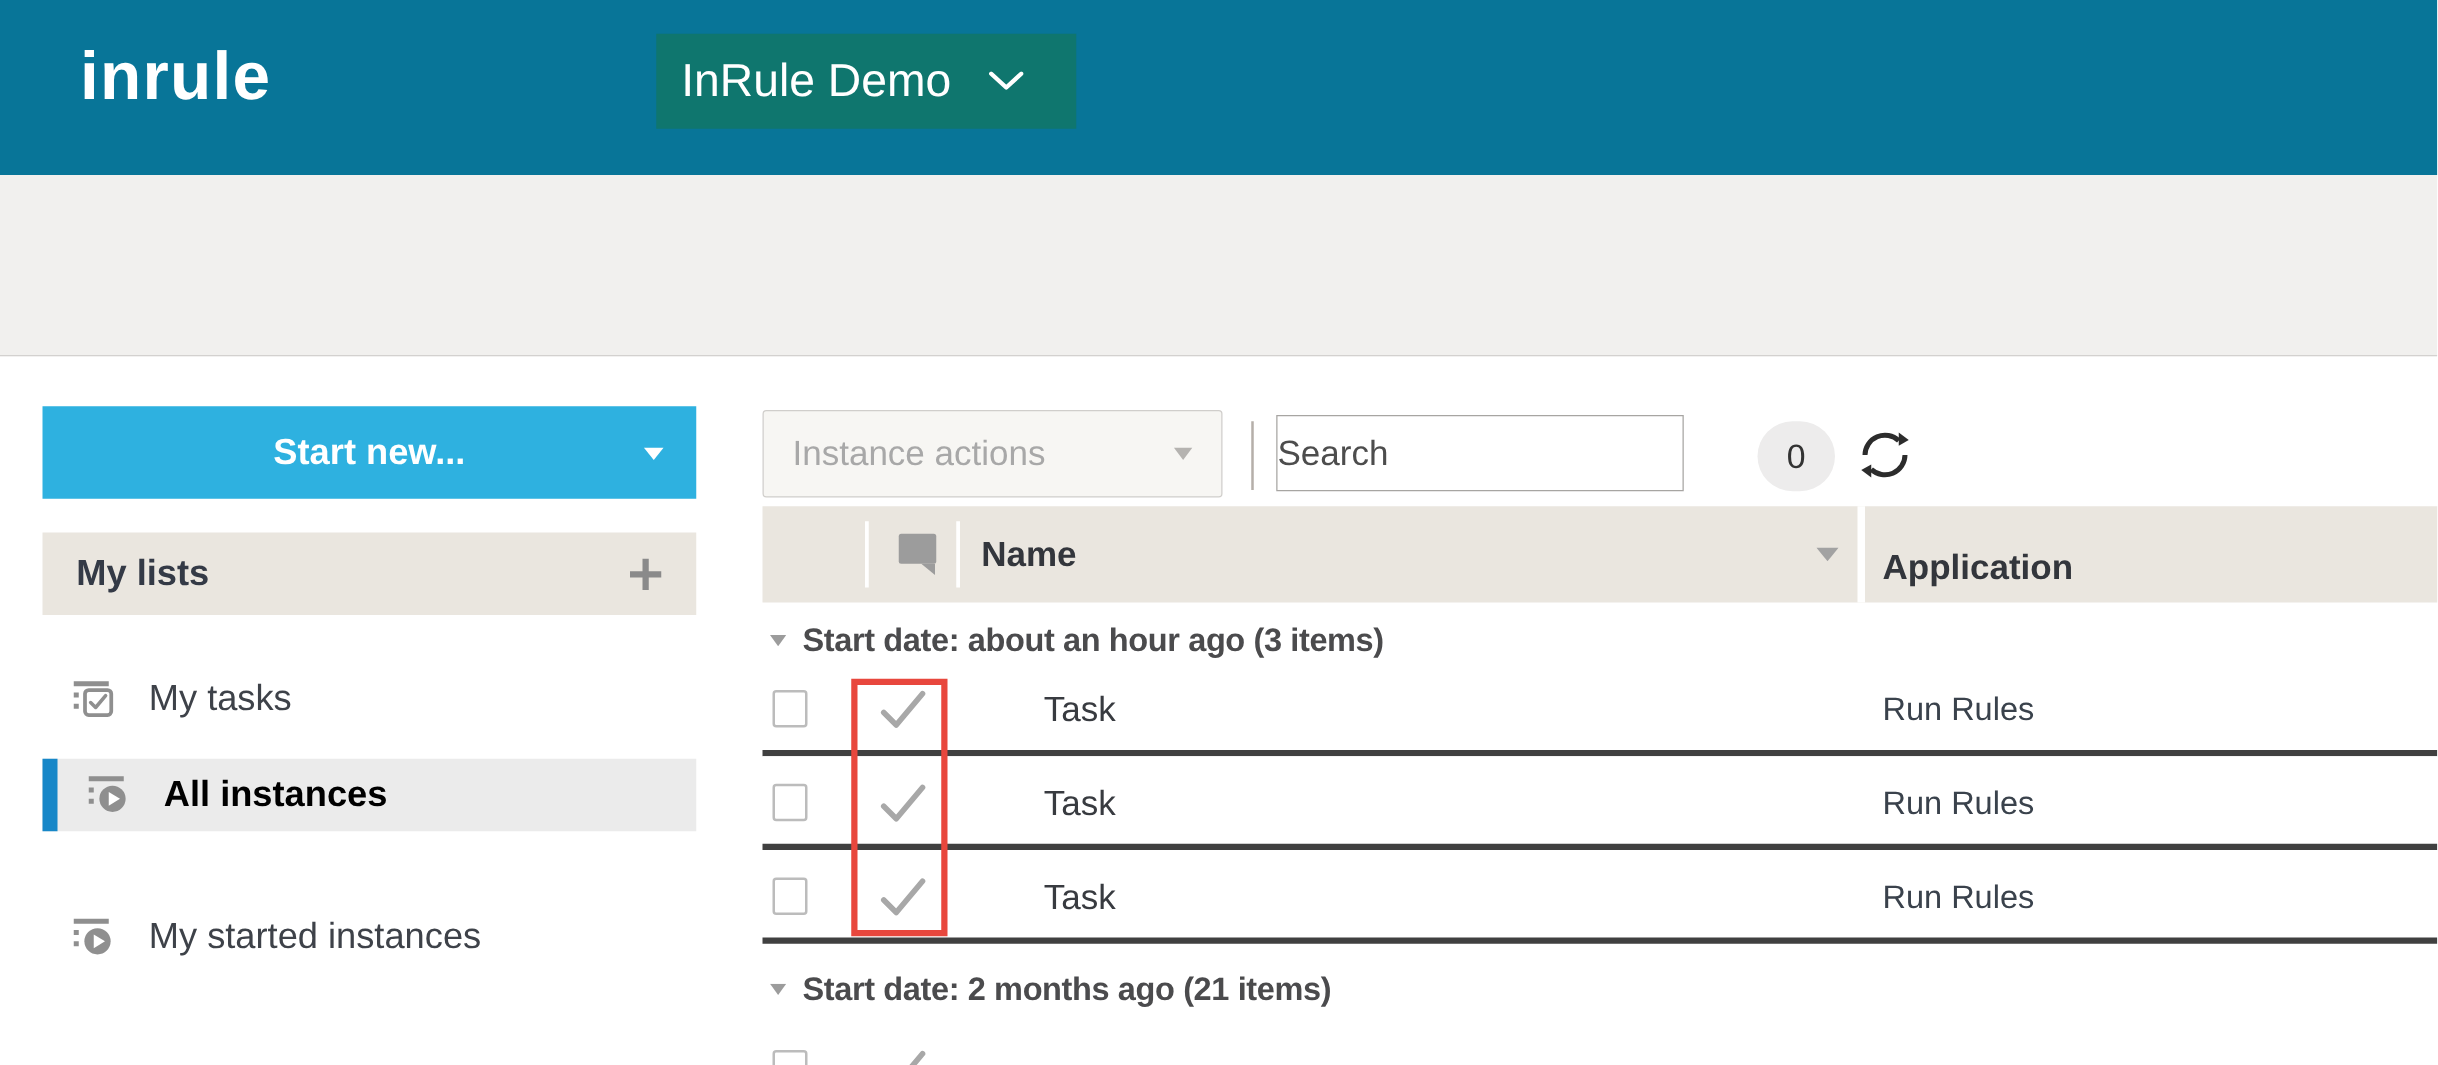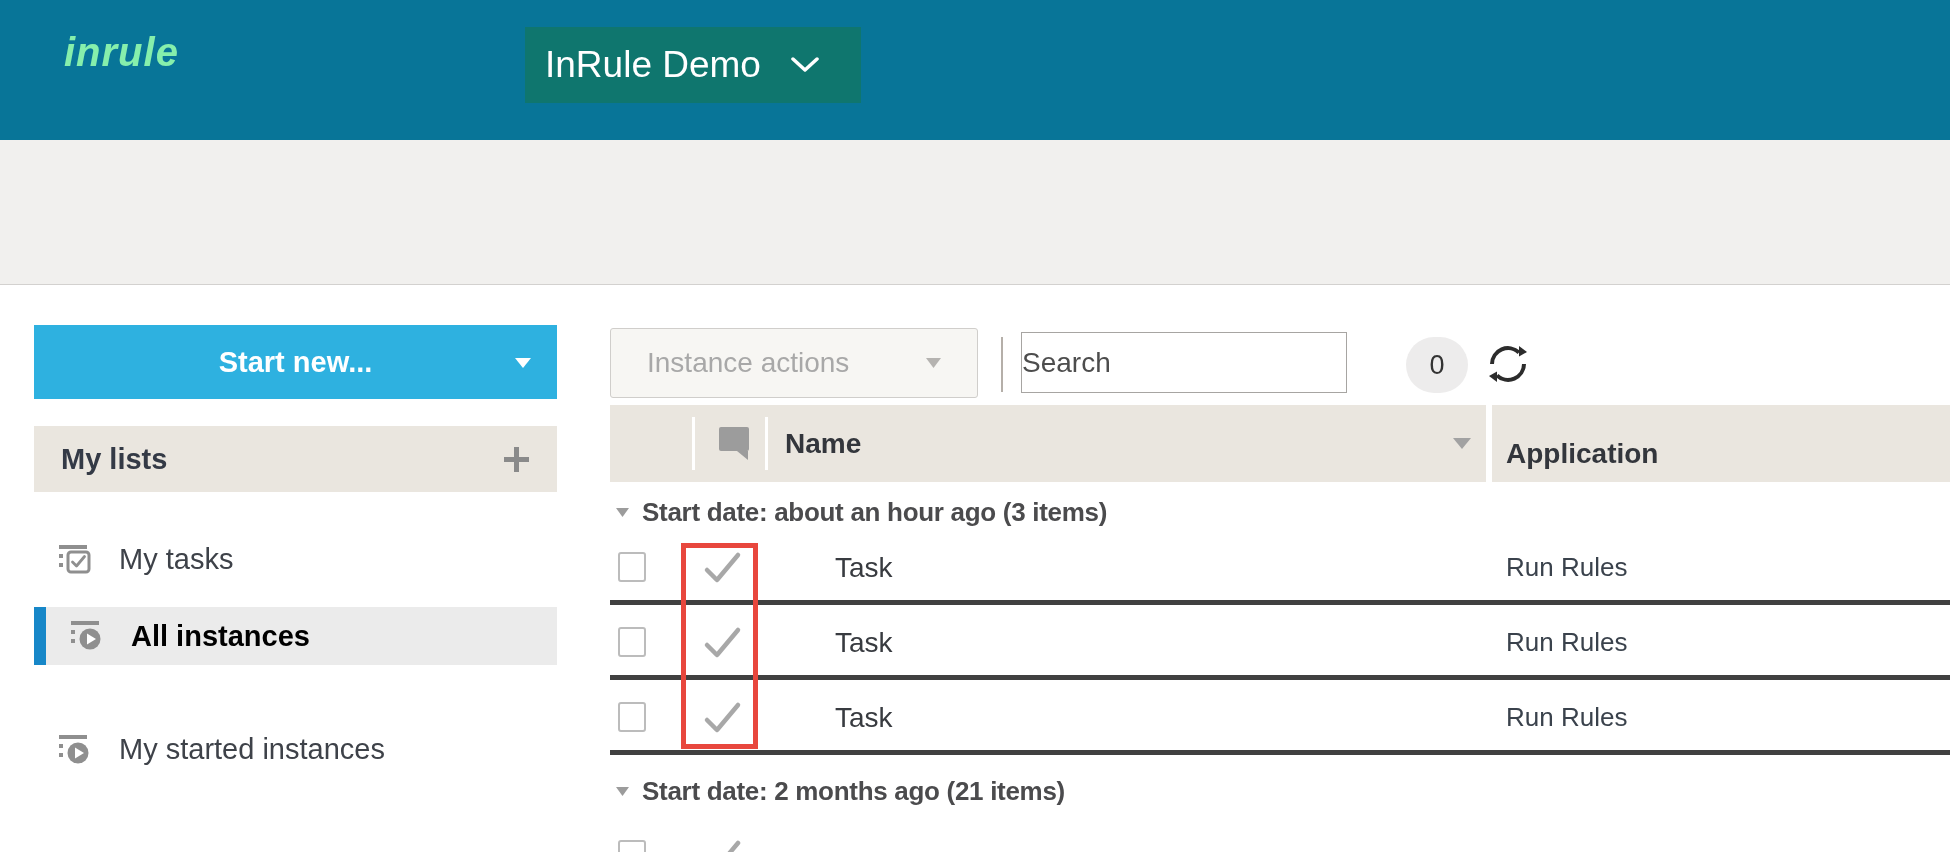--- a/index.html
+++ b/index.html
@@ -4,22 +4,22 @@
 <style>
   * { margin:0; padding:0; box-sizing:border-box; }
   body { background:#ffffff; }
   .screen {
     position:relative; width:1950px; height:852px; overflow:hidden;
     background:#ffffff; font-family:"Liberation Sans", sans-serif;
   }
   
   .topbar { position:absolute; left:0; top:0; width:1950px; height:140px; background:#087598; }
   .logo {
-    position:absolute; left:64px; top:30px; font-size:40px; font-weight:700;
-    color:#86efac; letter-spacing:1px;font-style:italic;
+    position:absolute; left:64px; top:30px; font-size:54px; font-weight:700;
+    color:#ffffff; letter-spacing:1px;
   }
   .workspace {
     position:absolute; left:525px; top:27px; height:76px; min-width:336px;
     background:#0f766e; color:#ffffff; display:flex; align-items:center;
     padding:0 20px; gap:30px; font-size:37px; cursor:pointer;
   }
   
   .pagebar {
     position:absolute; left:0; top:140px; width:1950px; height:145px;
     background:#f1f0ee; border-bottom:1px solid #d3d1cf;
@@ -48,21 +48,21 @@
   .nav-item.selected { top:607px; height:58px; background:#ebebeb; font-weight:700; color:#000000; }
   .nav-item.selected::before {
     content:""; position:absolute; left:0; top:0; width:12px; height:100%; background:#1787c8;
   }
   .nav-item.selected .licon { margin-left:12px; }
   .nav-item.started { top:712px; }
   
   .dropdown {
     position:absolute; left:610px; top:328px; width:368px; height:70px;
     background:#f7f6f3; border:1px solid #d0cecb; border-radius:3px;
-    display:flex; align-items:center; padding:0 36px; font-size:28px; color:#a8a8a8;
+    display:flex; align-items:center; padding:0 23px; font-size:28px; color:#a8a8a8;
   }
   .dropdown .caret { margin-left:auto; }
   .vsep { position:absolute; left:1001px; top:337px; width:2px; height:55px; background:#b5afa9; }
   .search {
     position:absolute; left:1021px; top:332px; width:326px; height:61px;
     border:1px solid #a7a5a2; background:#ffffff; font-family:inherit;
     font-size:28px; color:#333; padding:0 0; outline:none;
   }
   .search::placeholder { color:#4d4d4d; opacity:1; }
   .badge {

